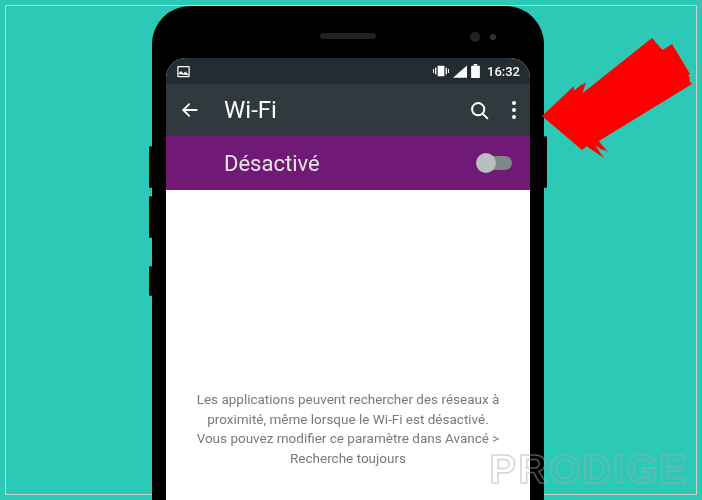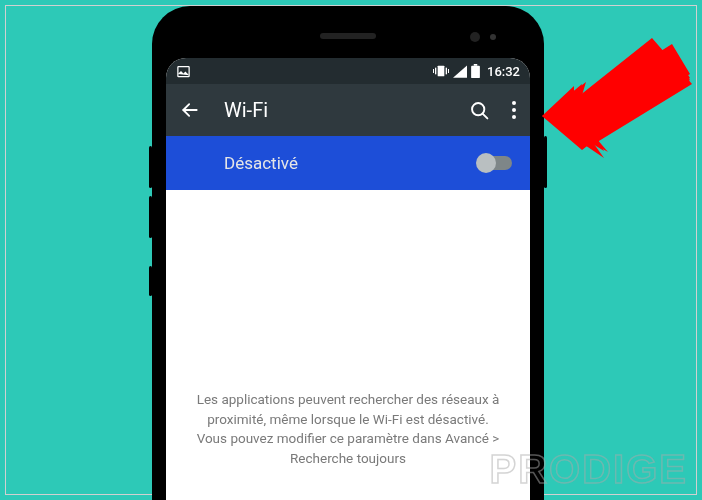--- a/index.html
+++ b/index.html
@@ -95,37 +95,37 @@
     .app-bar {
       height: 52px;
       background: #2f393e;
       display: flex;
       align-items: center;
       padding: 0 14px;
       color: #fff;
       gap: 24px;
     }
     .app-bar-title {
-      font-size: 20px;
+      font-size: 24px;
       font-weight: 400;
       flex: 1;
     }
     .app-bar-actions {
       display: flex;
       align-items: center;
       gap: 22px;
     }
     .toggle-row {
       height: 54px;
-      background: #1d4ed8;
+      background: #701a75;
       display: flex;
       align-items: center;
       padding: 0 18px 0 58px;
       color: #e6e6e6;
-      font-size: 17px;
+      font-size: 22px;
     }
     .toggle-spacer { flex: 1; }
     .switch {
       width: 34px;
       height: 14px;
       background: #7e8688;
       border-radius: 8px;
       position: relative;
       cursor: pointer;
     }

